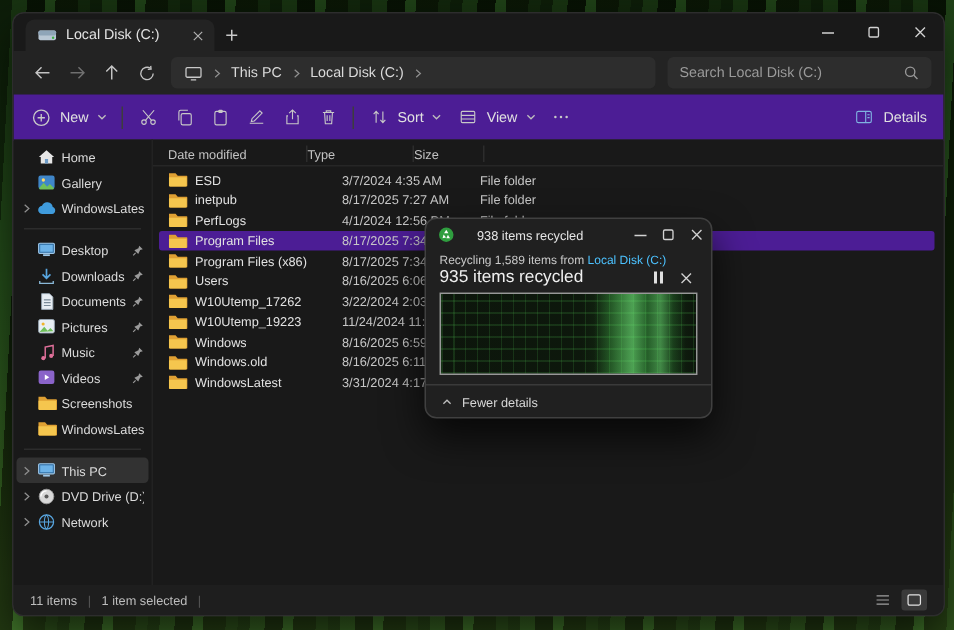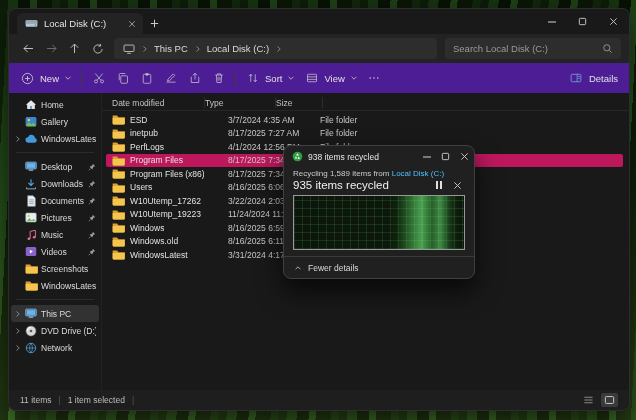--- a/index.html
+++ b/index.html
@@ -51,33 +51,33 @@
   .fhead{display:flex;align-items:center;height:15px;font-size:8.5px;color:#c3c3c3;padding-left:10px;border-bottom:1px solid #262626;position:relative;}
   .fhead .hc{border-right:1px solid #2c2c2c;height:11px;display:flex;align-items:center;}
   .hc.c-name{position:relative;}
   .sortchev{position:absolute;left:50px;top:-6px;}
   .c-name{width:116px;display:flex;align-items:center;gap:5px;}
   .c-date{width:92px;}
   .c-type{width:70px;}
   .c-size{width:46px;}
   .frows{padding:2px 6px 0 4px;}
   .frow{height:13.5px;display:flex;align-items:center;font-size:8.5px;color:#e2e2e2;padding-left:6px;border-radius:2px;}
-  .frow.sel{background:#be185d;}
+  .frow.sel{background:#4c1d95;}
   .frow .c-date,.frow .c-type{color:#c7c7c7;}
   .ficon{display:flex;flex:none;}
   .fname{white-space:nowrap;overflow:hidden;}
   
   .statusbar{position:absolute;left:0;right:0;bottom:0;height:20px;background:#1e1e1e;display:flex;align-items:center;gap:7px;padding:0 11px;font-size:8.5px;color:#bdbdbd;}
   .sb-sep{color:#565656;}
   .sb-right{margin-left:auto;display:flex;gap:4px;}
   .sbbtn{width:17px;height:14px;display:flex;align-items:center;justify-content:center;border-radius:2px;}
   .sbbtn.active{background:#3a3a3a;}
   
   .dlg{position:absolute;left:274px;top:136px;width:190px;background:#202020;border:1px solid #404040;border-radius:8px;box-shadow:0 12px 26px rgba(0,0,0,.7);z-index:9;color:#cfcfcf;}
-  .dlg-tb{height:21px;display:flex;align-items:center;gap:5px;padding-left:8px;}
+  .dlg-tb{height:21px;display:flex;align-items:center;gap:15px;padding-left:8px;}
   .dlg-title{font-size:8.5px;color:#e6e6e6;}
   .dlg-ctrls{margin-left:auto;display:flex;}
   .dlg-ctrl{width:19px;height:21px;display:flex;align-items:center;justify-content:center;}
   .dlg-body{padding:2px 9px 0 9px;}
   .dlg-line1{font-size:8px;color:#c9c9c9;}
   .lnk{color:#4cc2ff;}
   .dlg-headrow{display:flex;align-items:center;margin-top:1px;}
   .dlg-head{font-size:11.5px;color:#f0f0f0;}
   .dlg-actions{margin-left:auto;display:flex;align-items:center;gap:11px;padding-right:3px;}
   .pausebtn{display:flex;gap:2px;}

